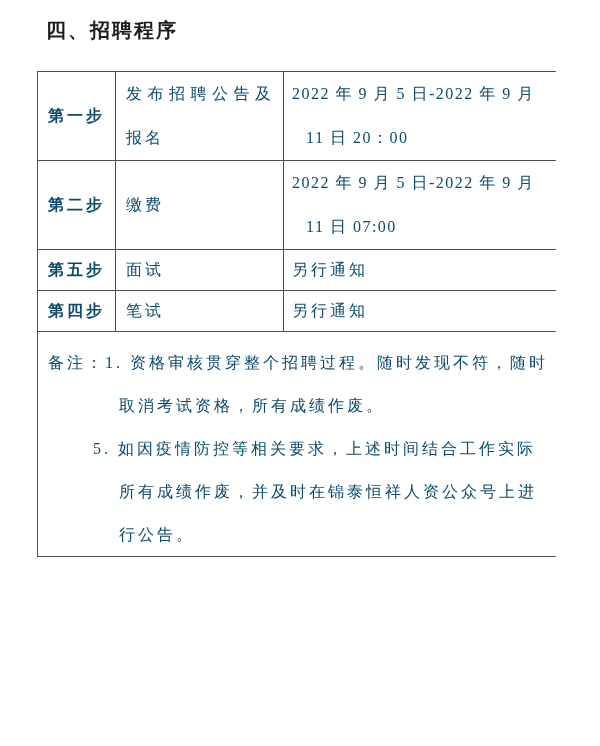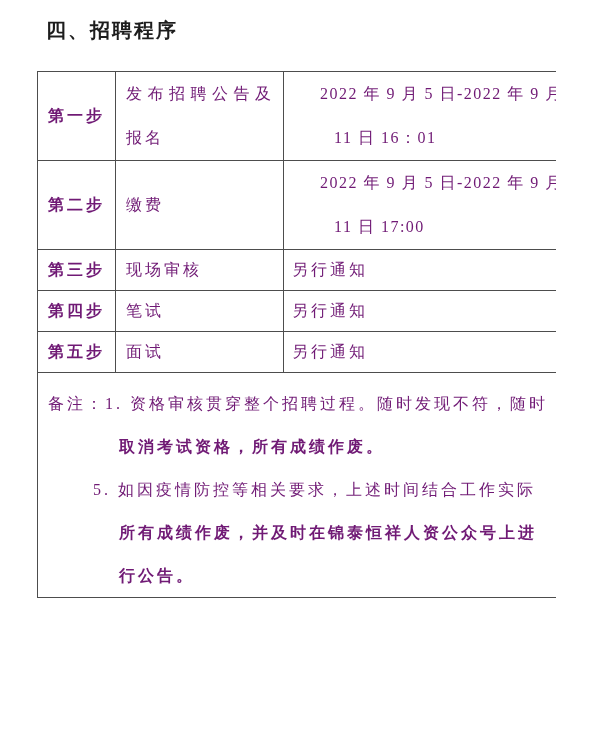--- a/index.html
+++ b/index.html
@@ -28,44 +28,44 @@
     left: 37px;
     top: 71px;
     width: 523px;
     border-collapse: collapse;
     table-layout: fixed;
   }
   table.proc-table td {
     border: 1px solid #4d4d4d;
     vertical-align: middle;
     font-size: 16px;
-    color: #701a75;
+    color: #0c4a6e;
   }
   col.c1 { width: 78px; }
   col.c2 { width: 168px; }
   col.c3 { width: 277px; }
 
   tr.r-big   td { height: 88px; }
   tr.r-small td { height: 41px; }
   tr.r-six   td { height: 81px; }
   tr.r-notes td { height: 215px; }
 
   td.step { text-align: center; letter-spacing: 3px; font-weight: bold; }
   td.item { padding-left: 10px; padding-right: 6px; letter-spacing: 3px; }
   td.time { padding-left: 8px;  padding-right: 4px; letter-spacing: 3px; }
 
   .line { line-height: 44px; white-space: nowrap; }
   .spread { letter-spacing: 5.5px; }
-  .date { letter-spacing: 1.5px; margin-left: 28px; }
+  .date { letter-spacing: 1.5px; }
   .indent { padding-left: 14px; }
 
   td.notes { vertical-align: top; padding-top: 9px; letter-spacing: 3px; }
   .nline { line-height: 43px; white-space: nowrap; }
   .nl-base   { padding-left: 10px; }
-  .nl-hang   { padding-left: 81px; font-weight: bold; }
+  .nl-hang   { padding-left: 81px; }
   .nl-number { padding-left: 55px; }
 </style>
 </head>
 <body>
 
 <div class="page">
 
   <div class="doc-title">四、招聘程序</div>
 
   <table class="proc-table">
@@ -77,59 +77,50 @@
     <tbody>
 
       <tr class="r-big">
         <td class="step">第一步</td>
         <td class="item">
           <div class="line spread">发布招聘公告及</div>
           <div class="line">报名</div>
         </td>
         <td class="time">
           <div class="line date">2022 年 9 月 5 日-2022 年 9 月</div>
-          <div class="line date indent">11 日 16：01</div>
+          <div class="line date indent">11 日 20：00</div>
         </td>
       </tr>
 
       <tr class="r-big">
         <td class="step">第二步</td>
         <td class="item">
           <div class="line">缴费</div>
         </td>
         <td class="time">
           <div class="line date">2022 年 9 月 5 日-2022 年 9 月</div>
-          <div class="line date indent">11 日 17:00</div>
+          <div class="line date indent">11 日 07:00</div>
         </td>
       </tr>
 
+
       <tr class="r-small">
-        <td class="step">第三步</td>
+        <td class="step">第五步</td>
         <td class="item">
-          <div>现场审核</div>
+          <div>面试</div>
         </td>
         <td class="time">
           <div>另行通知</div>
         </td>
       </tr>
 
       <tr class="r-small">
         <td class="step">第四步</td>
         <td class="item">
           <div>笔试</div>
-        </td>
-        <td class="time">
-          <div>另行通知</div>
-        </td>
-      </tr>
-
-      <tr class="r-small">
-        <td class="step">第五步</td>
-        <td class="item">
-          <div>面试</div>
         </td>
         <td class="time">
           <div>另行通知</div>
         </td>
       </tr>
 
 
 
       <tr class="r-notes">
         <td class="notes" colspan="3">

